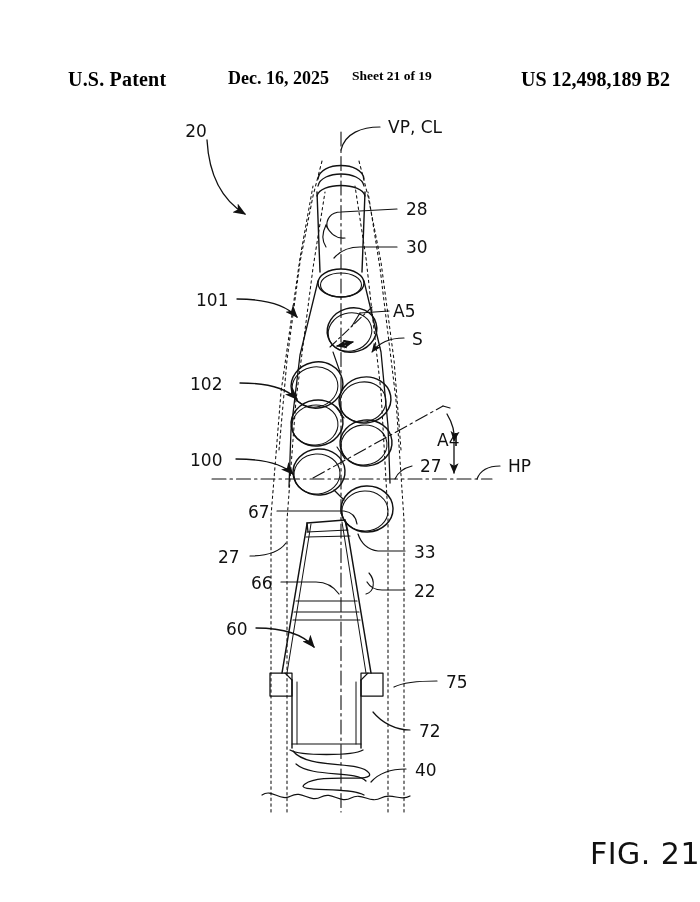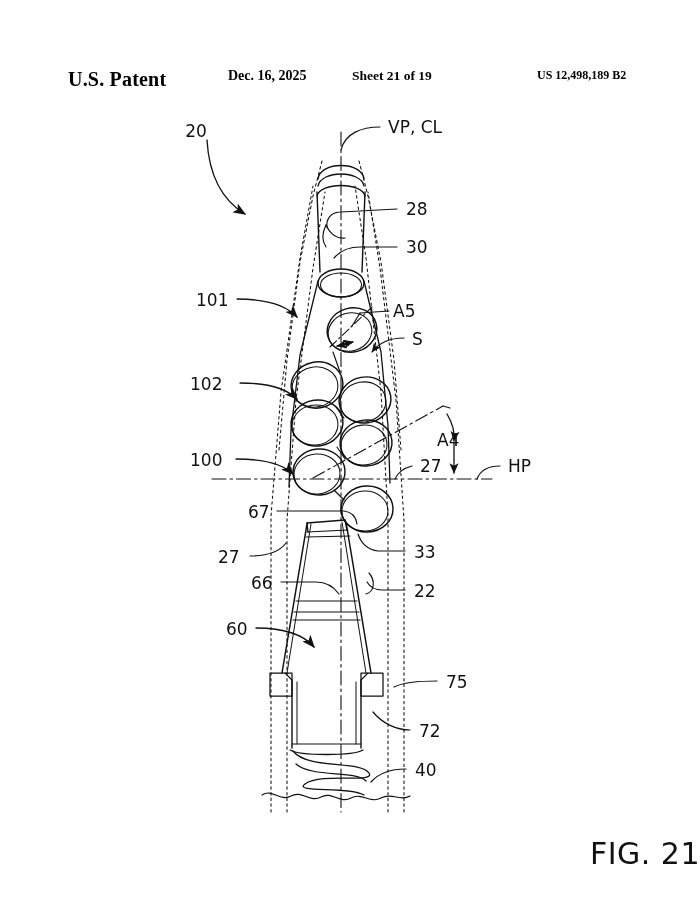--- a/index.html
+++ b/index.html
@@ -33,35 +33,35 @@
     position: absolute;
     left: 68px;
     font-size: 20px;
     font-weight: bold;
     letter-spacing: 0.2px;
     white-space: nowrap;
   }
   .hdr-date {
     position: absolute;
     left: 228px;
-    font-size: 14px;
+    font-size: 18px;
     font-weight: bold;
     white-space: nowrap;
   }
   .hdr-sheet {
     position: absolute;
     left: 352px;
     font-size: 13.5px;
     font-weight: bold;
     white-space: nowrap;
   }
   .hdr-number {
     position: absolute;
-    left: 537px;
-    font-size: 12px;
+    left: 521px;
+    font-size: 20px;
     font-weight: bold;
     white-space: nowrap;
   }
 
   
   #figure-canvas {
     position: absolute;
     top: 0;
     left: 0;
     width: 700px;

